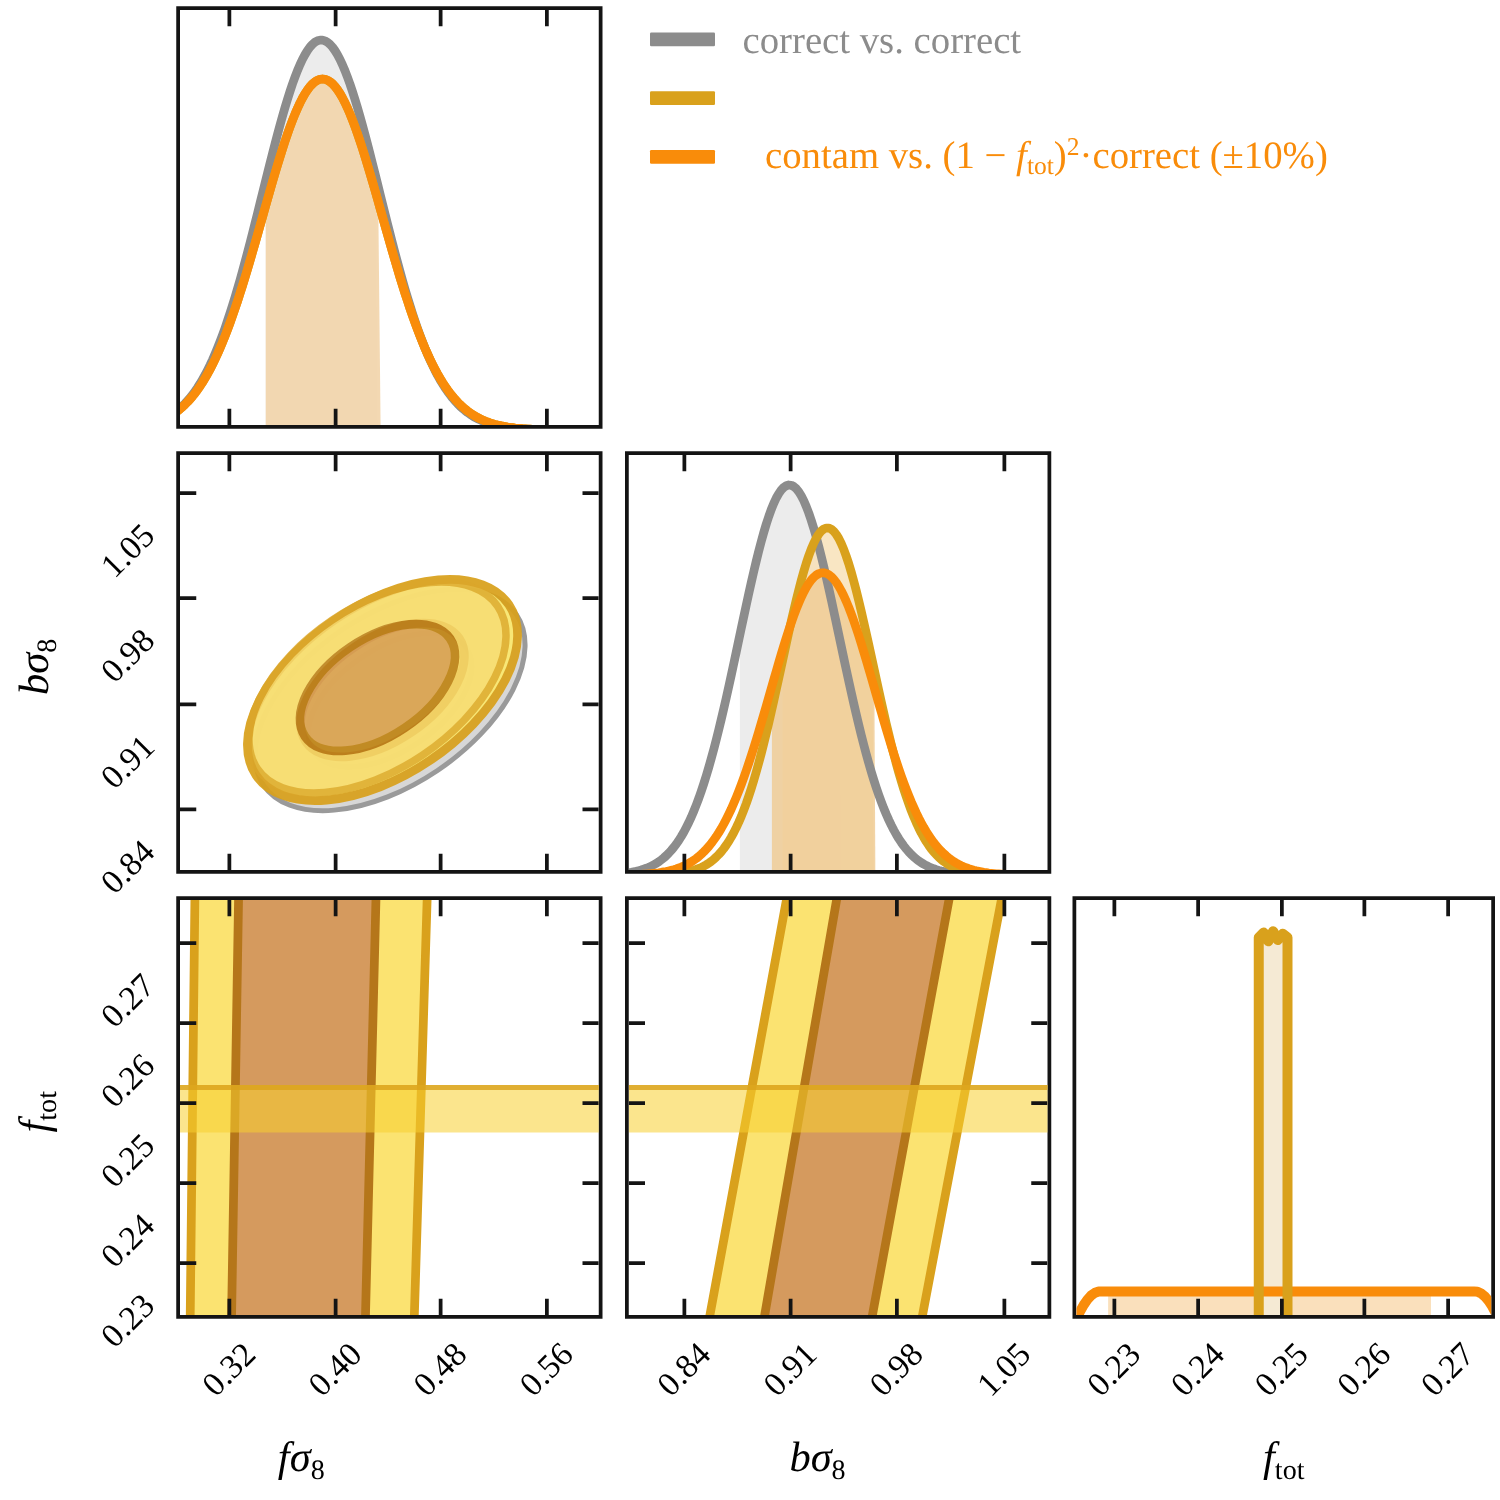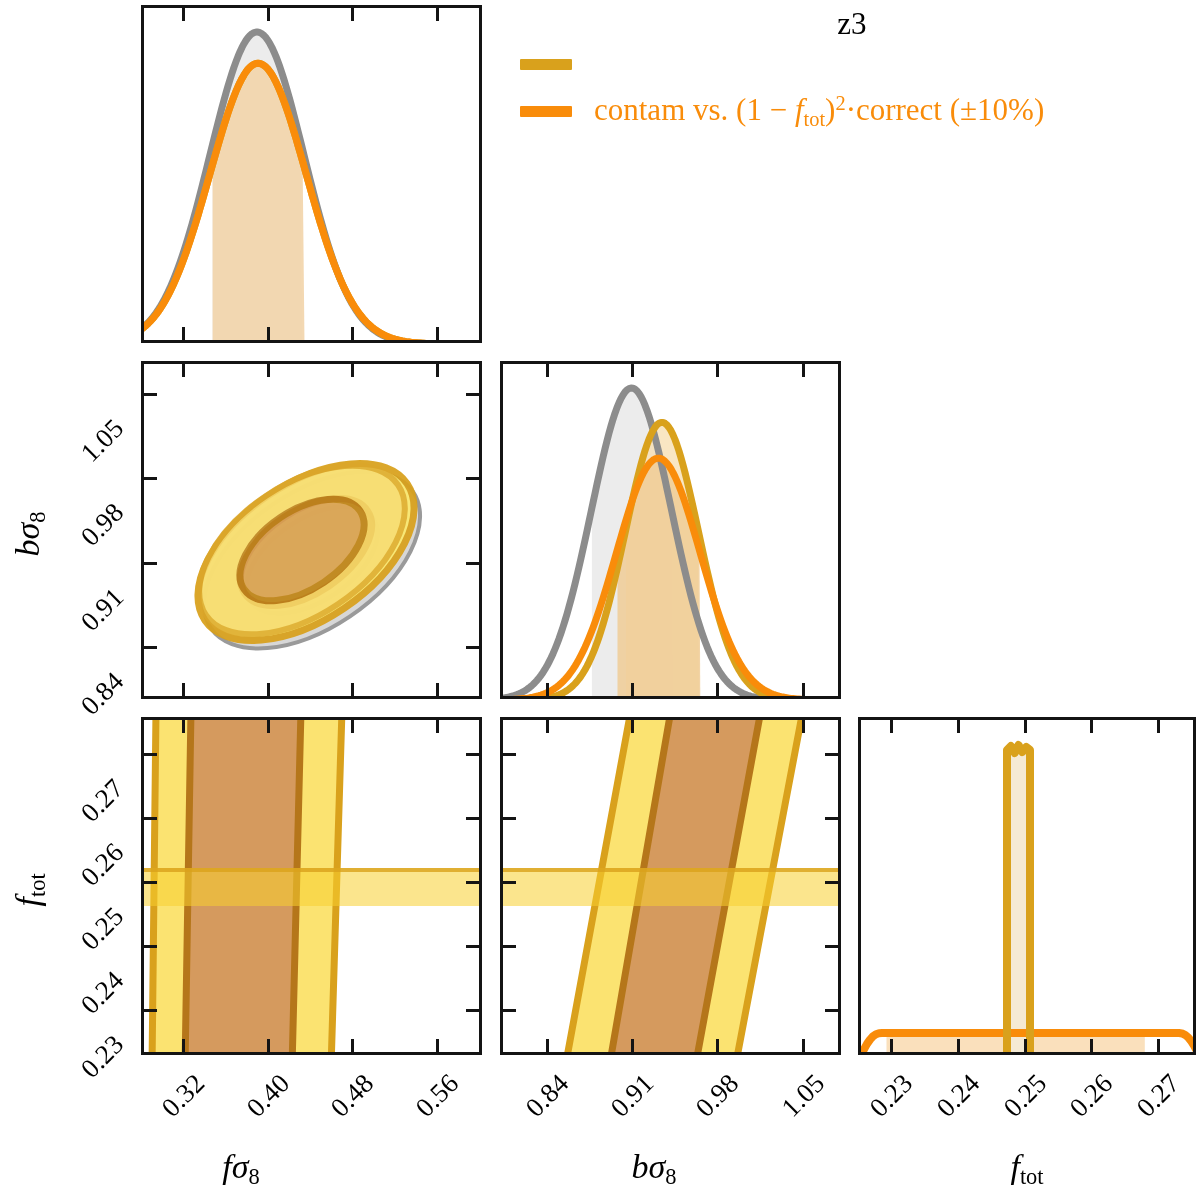--- a/index.html
+++ b/index.html
@@ -111,30 +111,33 @@
     vertical-align: 0.5em;
     font-style: normal;
   }
 </style>
 </head>
 <body>
 
 <div id="root">
 
   <div id="legend">
-    <div id="legend-title">z3</div>
-
+
+    <div class="legend-row">
+      <div class="legend-swatch" style="background:#8c8c8c;"></div>
+      <div class="legend-label" style="color:#8c8c8c;">correct vs. correct</div>
+    </div>
 
     <div class="legend-row">
       <div class="legend-swatch" style="background:#d9a11c;"></div>
     </div>
 
     <div class="legend-row">
       <div class="legend-swatch" style="background:#f98c0a;"></div>
-      <div class="legend-label" style="color:#f98c0a;">
+      <div class="legend-label" style="color:#f98c0a;margin-left:18px;">
         <span>contam vs. </span><span>(1 − </span><span class="mathvar">f</span><span class="sub">tot</span><span>)</span><span class="sup">2</span><span>·correct </span><span>(±10%)</span>
       </div>
     </div>
   </div>
 
   <div class="panel" id="p00" style="left:141px; top:5px; width:341px; height:338px;">
     <svg viewBox="0 0 341 338" width="341" height="338" preserveAspectRatio="none">
 
       <path id="p00-grayfill" fill="#ececec" stroke="none" d="M 68.6,336.0 L 68.6,136.1 L 70.6,128.1 L 72.6,120.2 L 74.6,112.4 L 76.6,104.7 L 78.6,97.1 L 80.6,89.8 L 82.6,82.7 L 84.6,75.9 L 86.6,69.4 L 88.6,63.2 L 90.6,57.4 L 92.6,51.9 L 94.6,46.9 L 96.6,42.3 L 98.6,38.2 L 100.6,34.6 L 102.6,31.5 L 104.6,28.9 L 106.6,26.8 L 108.6,25.3 L 110.6,24.4 L 112.6,24.0 L 114.6,24.2 L 116.6,24.9 L 118.6,26.3 L 120.6,28.1 L 122.6,30.5 L 124.6,33.5 L 126.6,36.9 L 128.6,40.9 L 130.6,45.3 L 132.6,50.2 L 134.6,55.5 L 136.6,61.2 L 138.6,67.2 L 140.6,73.6 L 142.6,80.4 L 144.6,87.4 L 146.6,94.6 L 148.6,102.1 L 150.6,109.7 L 152.6,117.5 L 154.6,125.4 L 156.6,133.4 L 158.4,336.0 Z"></path>
       <path id="p00-orangefill" fill="#f2d6ae" fill-opacity="0.95" stroke="none" d="M 68.6,336.0 L 68.6,156.3 L 70.6,149.3 L 72.6,142.3 L 74.6,135.4 L 76.6,128.6 L 78.6,122.0 L 80.6,115.5 L 82.6,109.2 L 84.6,103.2 L 86.6,97.3 L 88.6,91.8 L 90.6,86.6 L 92.6,81.7 L 94.6,77.2 L 96.6,73.0 L 98.6,69.3 L 100.6,65.9 L 102.6,63.0 L 104.6,60.5 L 106.6,58.5 L 108.6,57.0 L 110.6,55.9 L 112.6,55.3 L 114.6,55.2 L 116.6,55.6 L 118.6,56.5 L 120.6,57.8 L 122.6,59.7 L 124.6,62.0 L 126.6,64.7 L 128.6,67.9 L 130.6,71.5 L 132.6,75.5 L 134.6,79.9 L 136.6,84.6 L 138.6,89.7 L 140.6,95.1 L 142.6,100.8 L 144.6,106.8 L 146.6,113.0 L 148.6,119.4 L 150.6,126.0 L 152.6,132.7 L 154.6,139.6 L 156.6,146.5 L 158.6,153.5 L 160.5,336.0 Z"></path>

